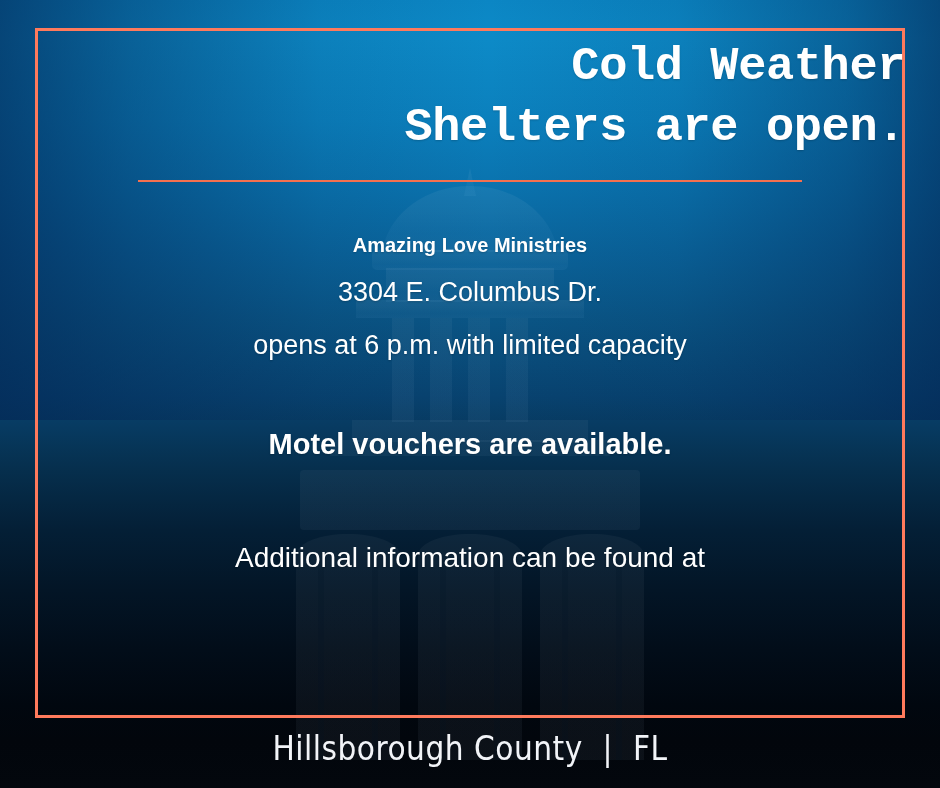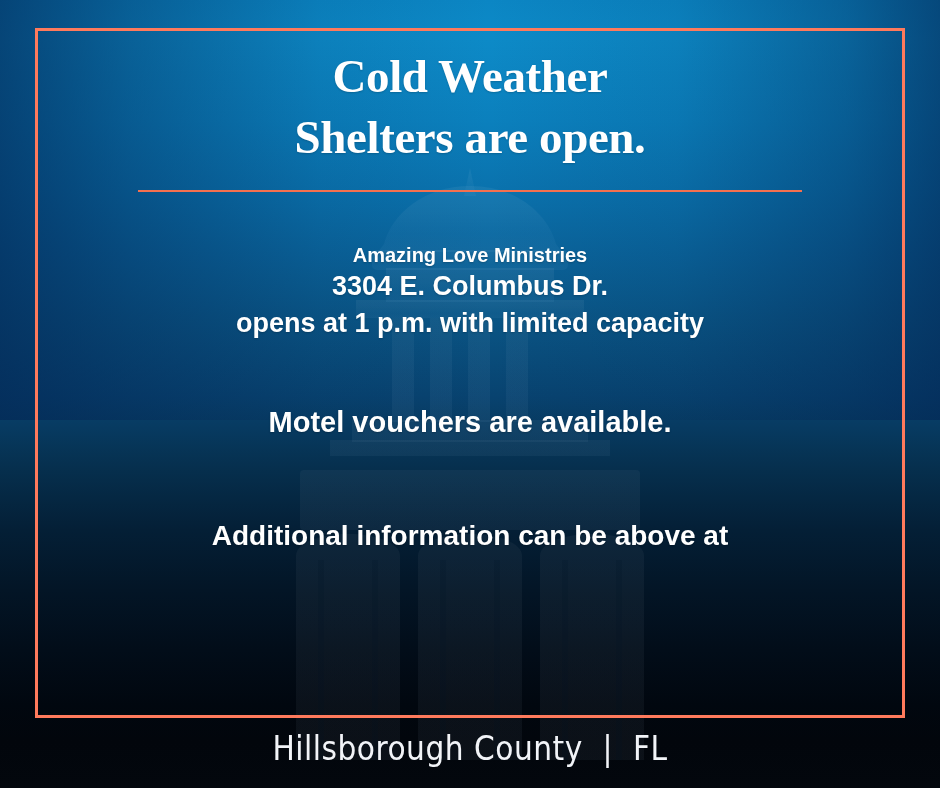--- a/index.html
+++ b/index.html
@@ -77,29 +77,30 @@
     left: 35px;
     top: 28px;
     width: 870px;
     height: 690px;
     box-sizing: border-box;
     text-align: center;
     color: #ffffff;
   }
 
   .title {
-    font-family: Liberation Serif, serif;
+    font-family: Liberation Mono, monospace;
     font-weight: bold;
     font-size: 47px;
     line-height: 1.30;
     letter-spacing: -0.4px;
     color: #ffffff;
     margin: 0;
-    padding-top: 18px;
+    padding-top: 8px;
     text-shadow: 0 1px 2px rgba(0,0,0,0.18);
+    text-align: right;
   }
   .title .line { display: block; }
 
   .divider {
     width: 664px;
     height: 2px;
     background: #f4704f;
     margin: 22px auto 0 auto;
   }
 
@@ -108,24 +109,24 @@
   .block-shelter { margin-top: 50px; }
 
   .head-bold {
     font-weight: bold;
     font-size: 20px;
     line-height: 1.30;
     margin: 0;
     text-shadow: 0 1px 2px rgba(0,0,0,0.20);
   }
   .body-line {
-    font-weight: bold;
+    font-weight: normal;
     font-size: 27px;
     line-height: 1.36;
-    margin: 0;
+    margin: 16px;
     text-shadow: 0 1px 2px rgba(0,0,0,0.20);
   }
 
   .block-voucher { margin-top: 62px; }
   .block-voucher .head-bold { font-size: 29px; }
   .block-voucher .body-line { font-size: 27px; line-height: 1.50; }
 
   .block-info { margin-top: 74px; }
   .block-info .body-line { font-size: 28px; line-height: 1.48; }
 
@@ -211,29 +212,29 @@
     <h1 class="title">
       <span class="line">Cold Weather</span>
       <span class="line">Shelters are open.</span>
     </h1>
 
     <div class="divider"></div>
 
     <div class="block block-shelter">
       <div class="head-bold">Amazing Love Ministries</div>
       <div class="body-line">3304 E. Columbus Dr.</div>
-      <div class="body-line">opens at 1 p.m. with limited capacity</div>
+      <div class="body-line">opens at 6 p.m. with limited capacity</div>
     </div>
 
     <div class="block block-voucher">
       <div class="head-bold">Motel vouchers are available.</div>
     </div>
 
     <div class="block block-info">
-      <div class="body-line">Additional information can be above at</div>
+      <div class="body-line">Additional information can be found at</div>
     </div>
 
   </div>
 
   <div id="footer">
     <span class="footer-text">Hillsborough County  |  FL</span>
   </div>
 
 </div>
 

